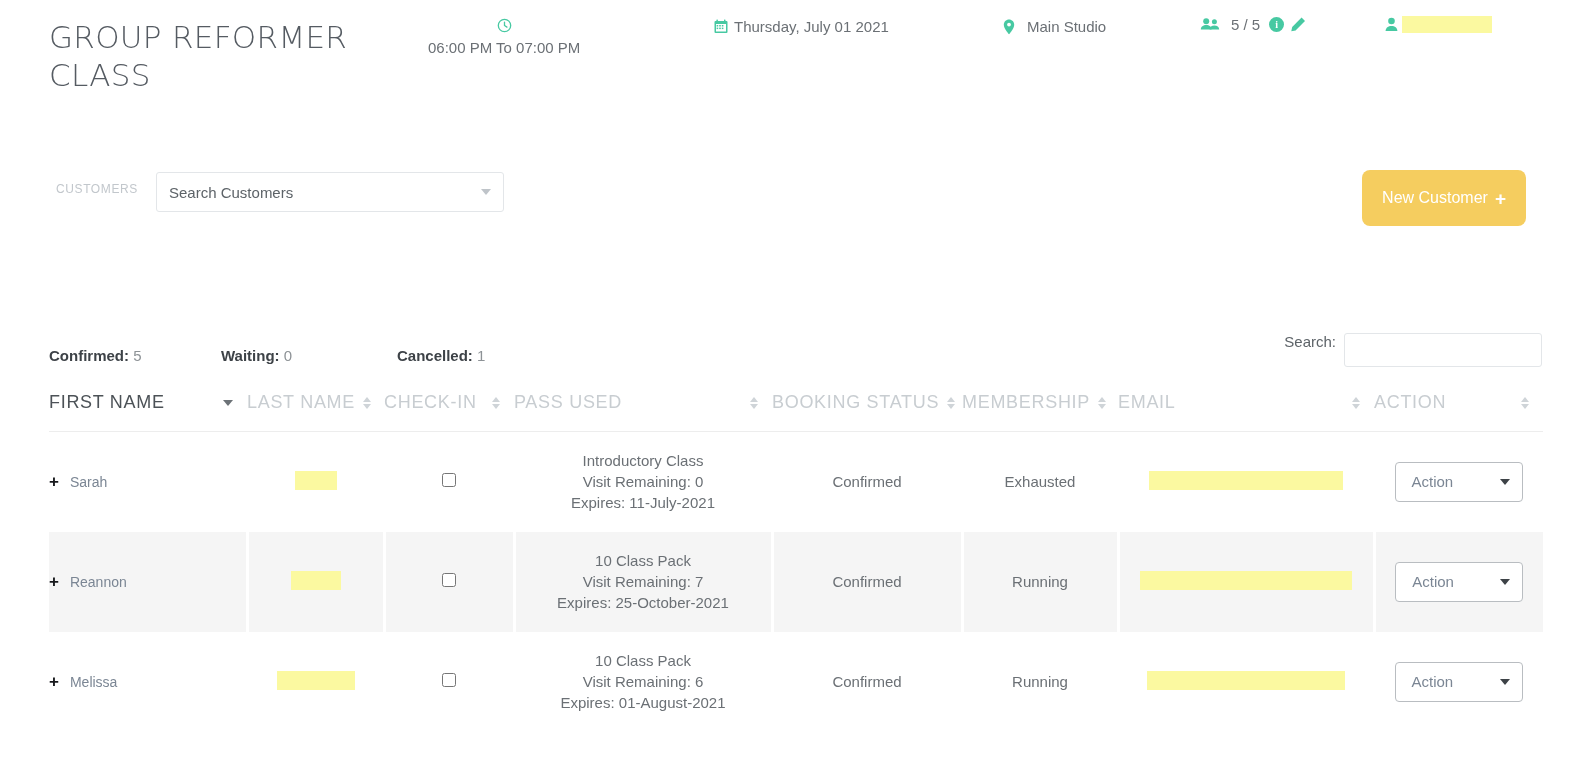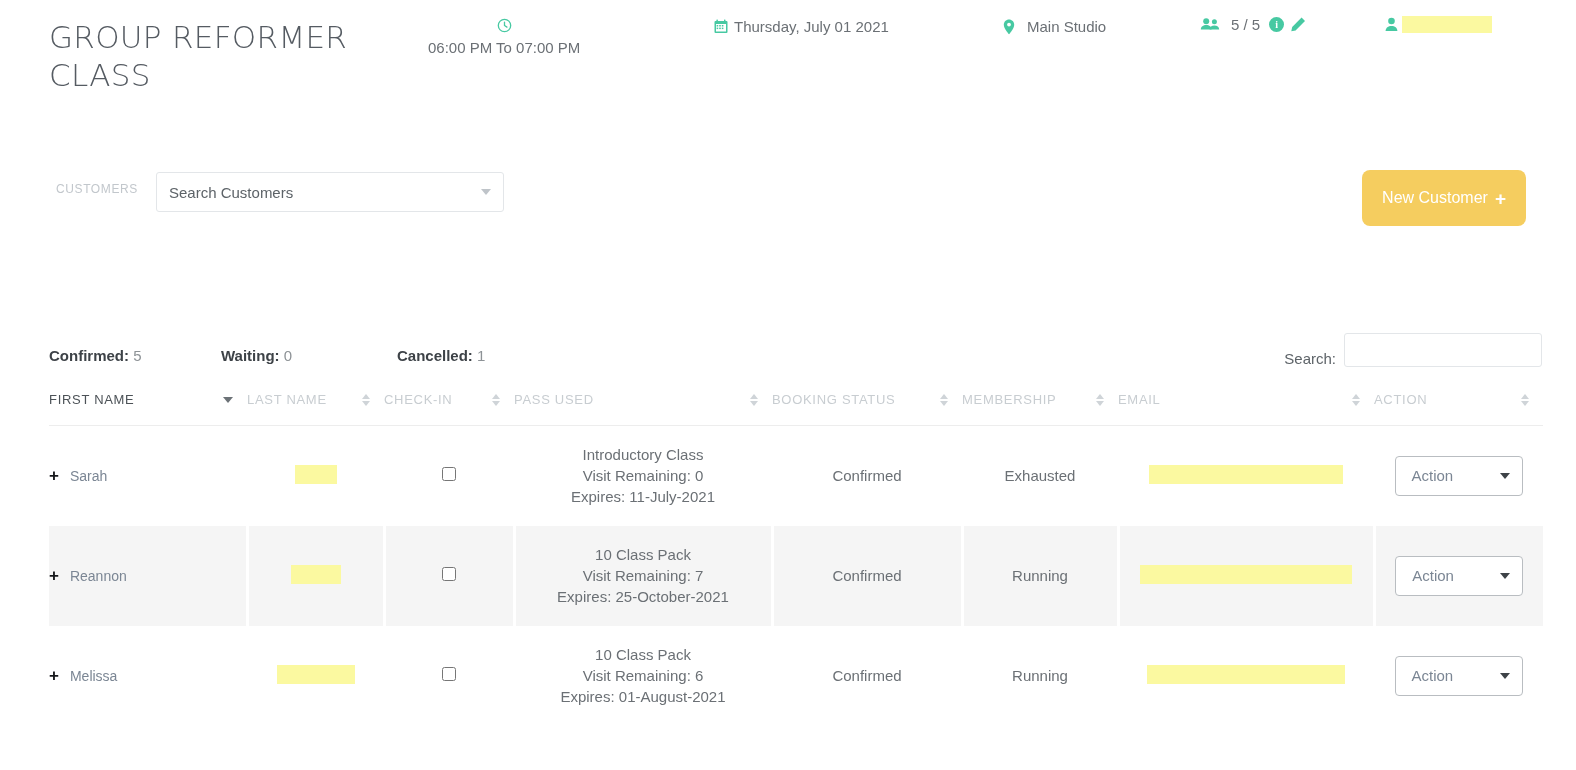--- a/index.html
+++ b/index.html
@@ -130,39 +130,39 @@
     position: absolute; top: 4px;
     font-size: 15px; color: #8d9296;
   }
   .count b { color: #3d4247; font-weight: bold; }
   .count-confirmed { left: 49px; }
   .count-waiting   { left: 221px; }
   .count-cancelled { left: 389px; margin-left: 8px; }
 
   .search-wrap {
     position: absolute; right: 34px; top: -10px;
-    display: flex; align-items: flex-end; gap: 8px;
+    display: flex; align-items: flex-start; gap: 8px;
   }
   .search-label { font-size: 15px; color: #5d6368; }
   .search-input {
     width: 198px; height: 34px;
     border: 1px solid #e3e6e9; border-radius: 3px;
     background: #fff;
     font-family: "Liberation Sans", sans-serif;
     font-size: 14px; padding: 0 8px;
   }
 
   
   .table-wrap { position: absolute; left: 49px; top: 392px; width: 1494px; }
   table.grid { border-collapse: collapse; width: 1494px; table-layout: fixed; }
 
   table.grid thead th {
     text-align: left;
     font-weight: normal;
-    font-size: 13px;
+    font-size: 18px;
     letter-spacing: 0.7px;
     color: #c8cdd1;
     text-transform: uppercase;
     padding: 0 0 18px 0;
     border-bottom: 1px solid #ededed;
     vertical-align: middle;
     background: #fff;
   }
   table.grid thead th.active { color: #4c5257; }
   .th-inner { display: flex; align-items: center; justify-content: space-between; padding-right: 14px; }

